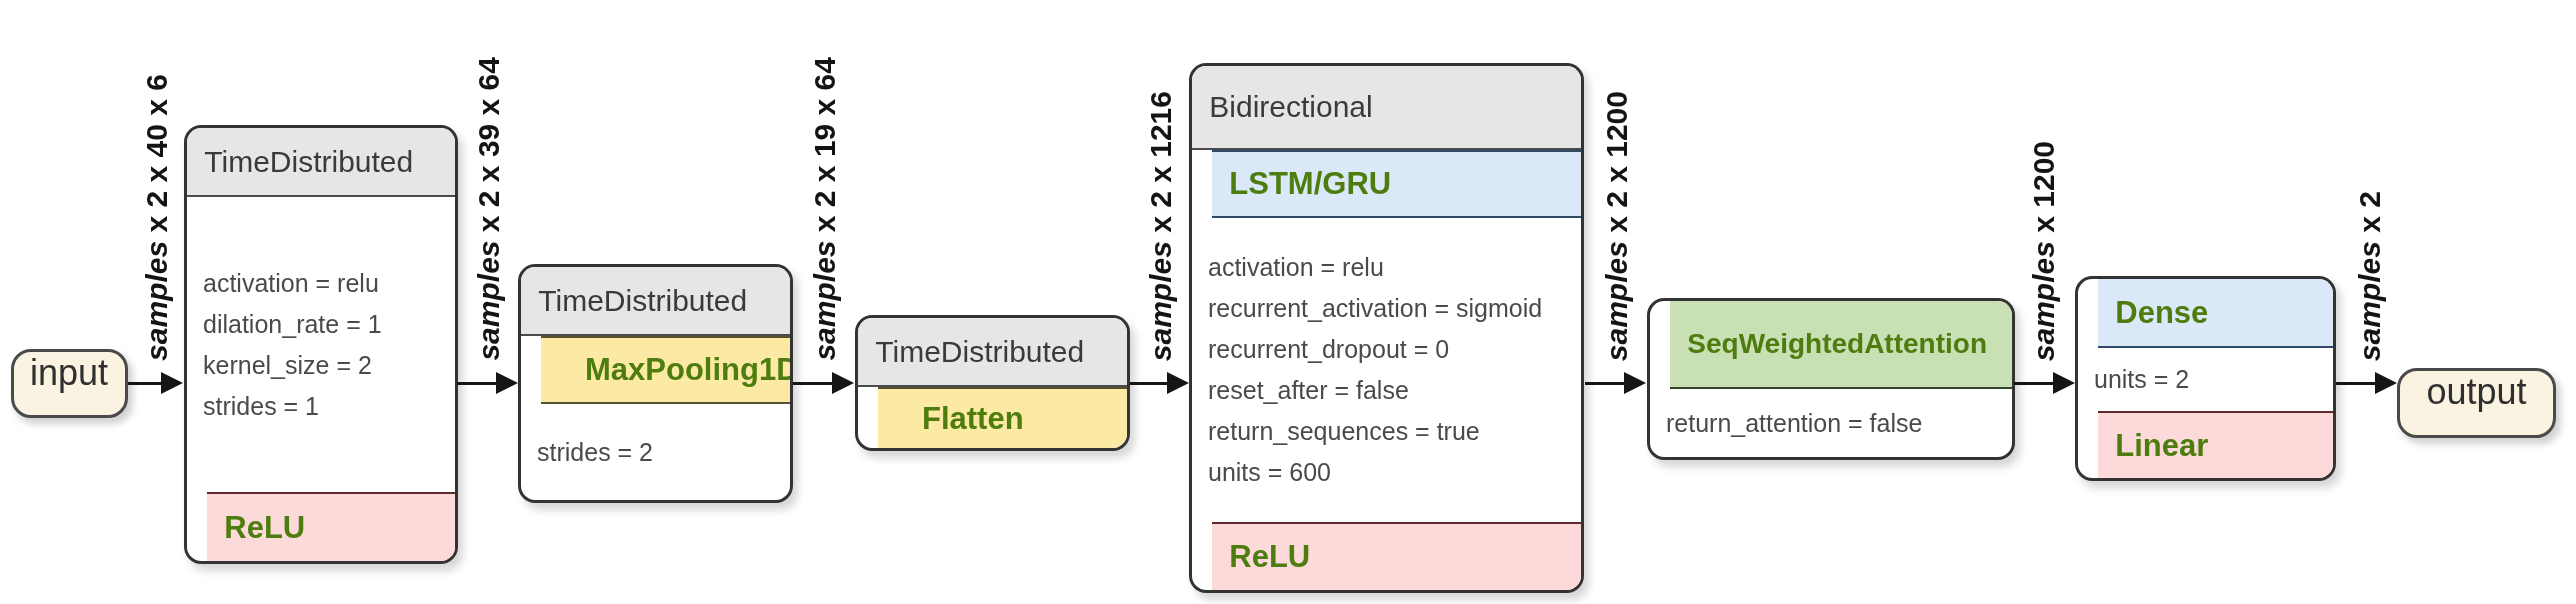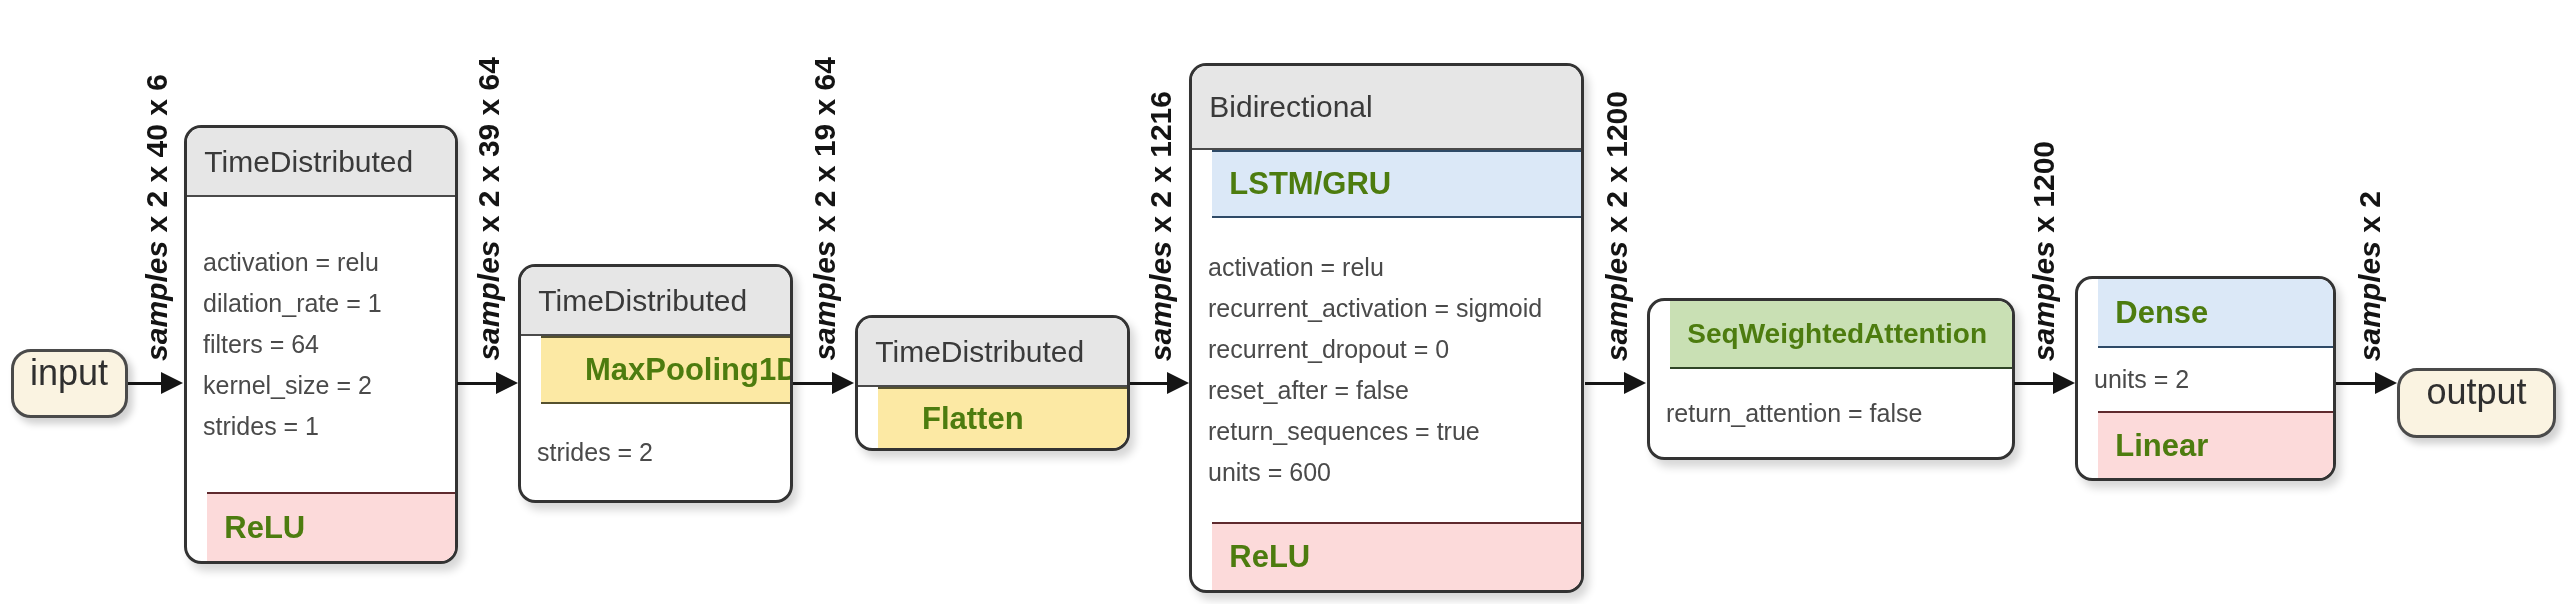--- a/index.html
+++ b/index.html
@@ -95,21 +95,20 @@
     <span class="prefix">samples</span><span> x 2 x 40 x 6</span>
   </div>
 
   <div class="layerbox" style="left:184px;top:125px;width:274px;height:439px;">
     <div class="band band-wrapper" style="height:69px;">
       <span>TimeDistributed</span>
     </div>
     <div class="params">
       <div>activation = relu</div>
       <div>dilation_rate = 1</div>
-      <div>filters = 64</div>
       <div>kernel_size = 2</div>
       <div>strides = 1</div>
     </div>
     <div class="band band-pink band-title" style="height:69px;">
       <span>ReLU</span>
     </div>
   </div>
 
   <div class="edge-line" style="left:457px;width:40px;"></div>
   <div class="edge-head" style="left:496px;"></div>
@@ -170,21 +169,21 @@
     </div>
   </div>
 
   <div class="edge-line" style="left:1585px;width:41px;"></div>
   <div class="edge-head" style="left:1624px;"></div>
   <div class="edge-label" style="left:1598px;">
     <span class="prefix">samples</span><span> x 2 x 1200</span>
   </div>
 
   <div class="layerbox" style="left:1647px;top:298px;width:368px;height:162px;">
-    <div class="band band-green band-title band-small-title" style="height:68px;">
+    <div class="band band-green band-title band-small-title" style="height:88px;">
       <span>SeqWeightedAttention</span>
     </div>
     <div class="params">
       <div>return_attention = false</div>
     </div>
   </div>
 
   <div class="edge-line" style="left:2014px;width:40px;"></div>
   <div class="edge-head" style="left:2053px;"></div>
   <div class="edge-label" style="left:2025px;">

